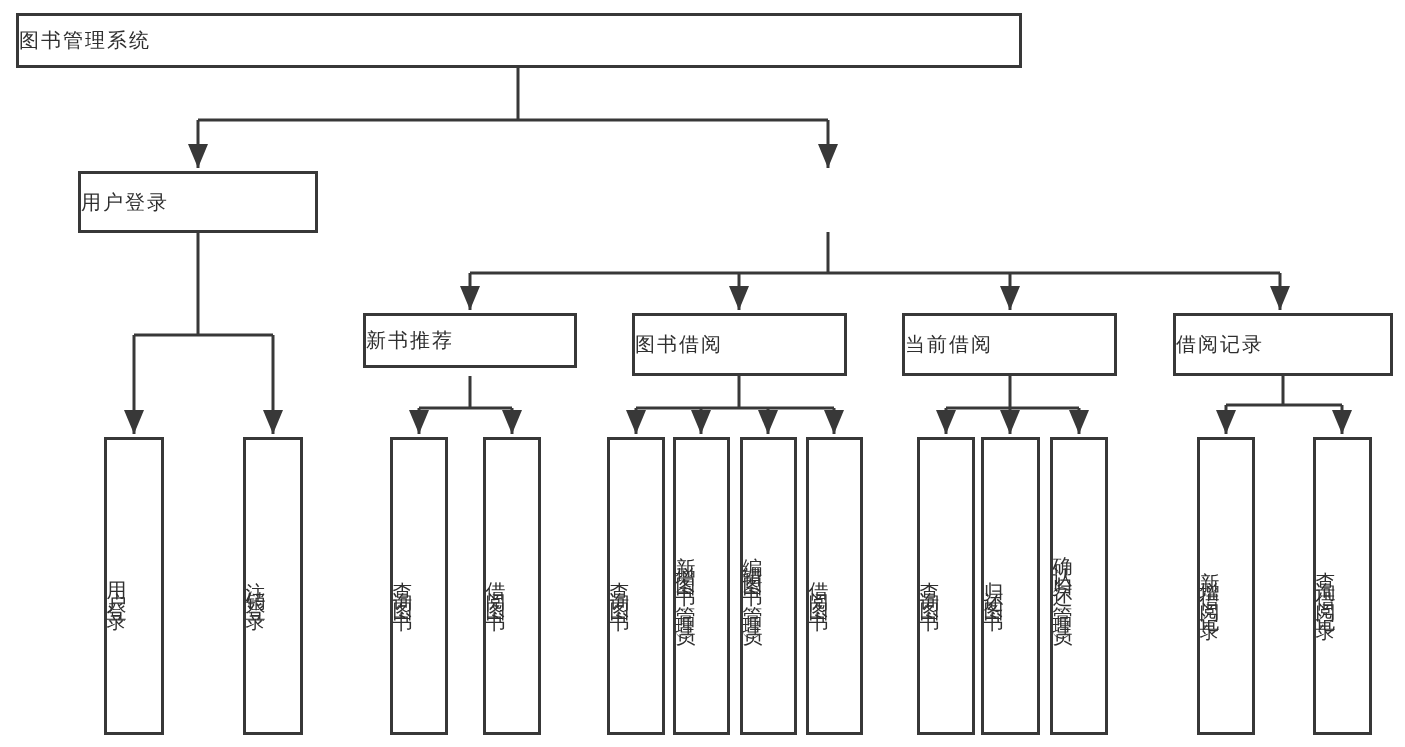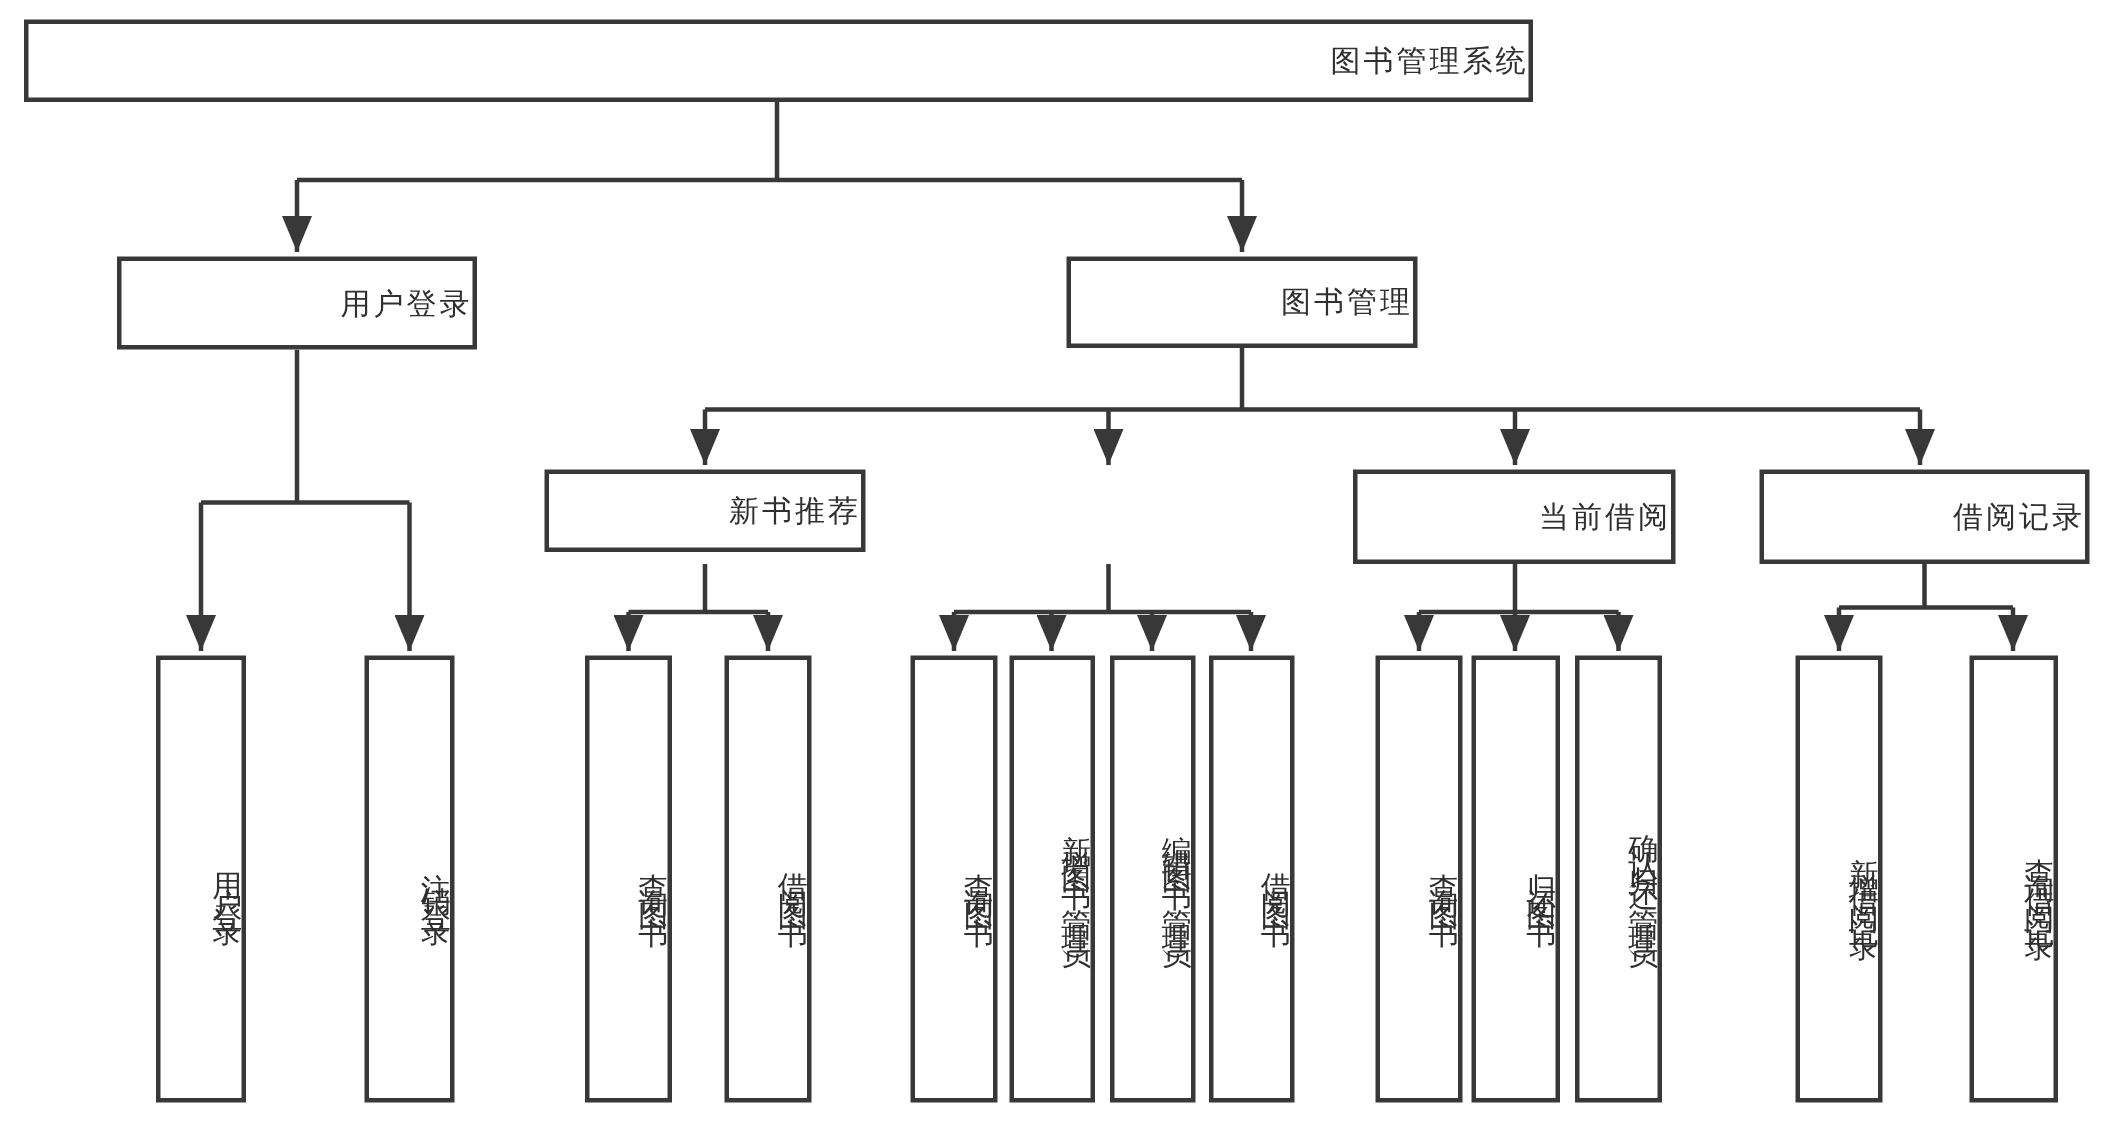--- a/index.html
+++ b/index.html
@@ -17,21 +17,21 @@
     overflow:hidden;
   }
   .wires{position:absolute;left:0;top:0;z-index:1;}
   .wires path,.wires line{stroke:var(--line);stroke-width:3;fill:none;}
   .wires .head{fill:var(--line);stroke:none;}
   .node{
     position:absolute;z-index:2;
     box-sizing:border-box;
     border:3px solid var(--line);
     background:var(--bg);
-    display:flex;align-items:center;justify-content:flex-end;
+    display:flex;align-items:center;justify-content:flex-start;
     color:var(--text);
     font-family:Liberation Serif, serif;
   }
   .node.h span{
     font-size:20px;letter-spacing:2px;white-space:nowrap;
   }
   .node.v span{
     writing-mode:vertical-rl;text-orientation:mixed;
     font-size:20px;letter-spacing:10px;line-height:1;
   }
@@ -102,26 +102,26 @@
     </g>
   </svg>
 
   <div class="node h" style="left:16px;top:13px;width:1006px;height:55px">
     <span>图书管理系统</span>
   </div>
 
   <div class="node h" style="left:78px;top:171px;width:240px;height:62px">
     <span>用户登录</span>
   </div>
-  <div class="node h" style="left:711px;top:171px;width:234px;height:61px">
-    <span>图书管理</span>
-  </div>
 
   <div class="node h" style="left:363px;top:313px;width:214px;height:55px">
     <span>新书推荐</span>
+  </div>
+  <div class="node h" style="left:632px;top:313px;width:215px;height:63px">
+    <span>图书借阅</span>
   </div>
   <div class="node h" style="left:902px;top:313px;width:215px;height:63px">
     <span>当前借阅</span>
   </div>
   <div class="node h" style="left:1173px;top:313px;width:220px;height:63px">
     <span>借阅记录</span>
   </div>
 
   <div class="node v" style="left:104px;top:437px;width:60px;height:298px">
     <span>用户登录</span>

